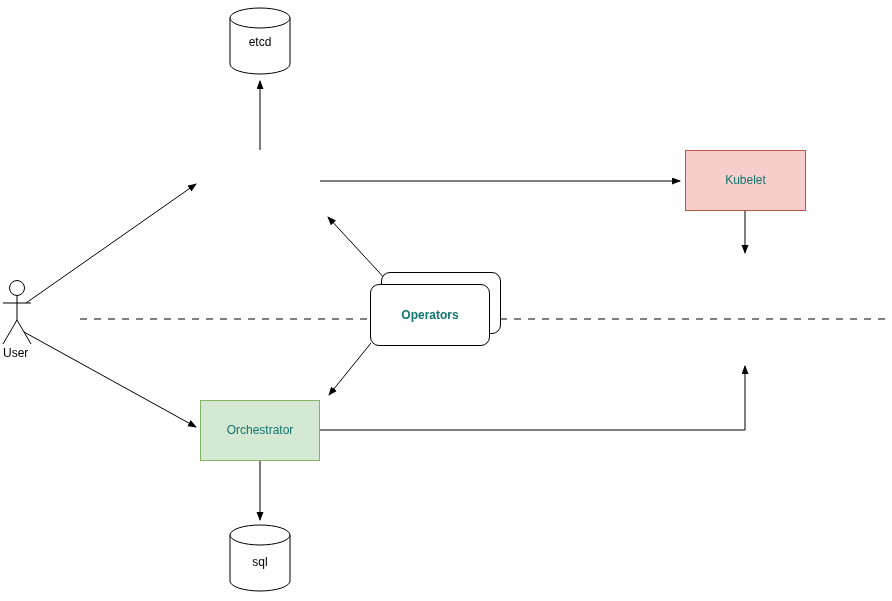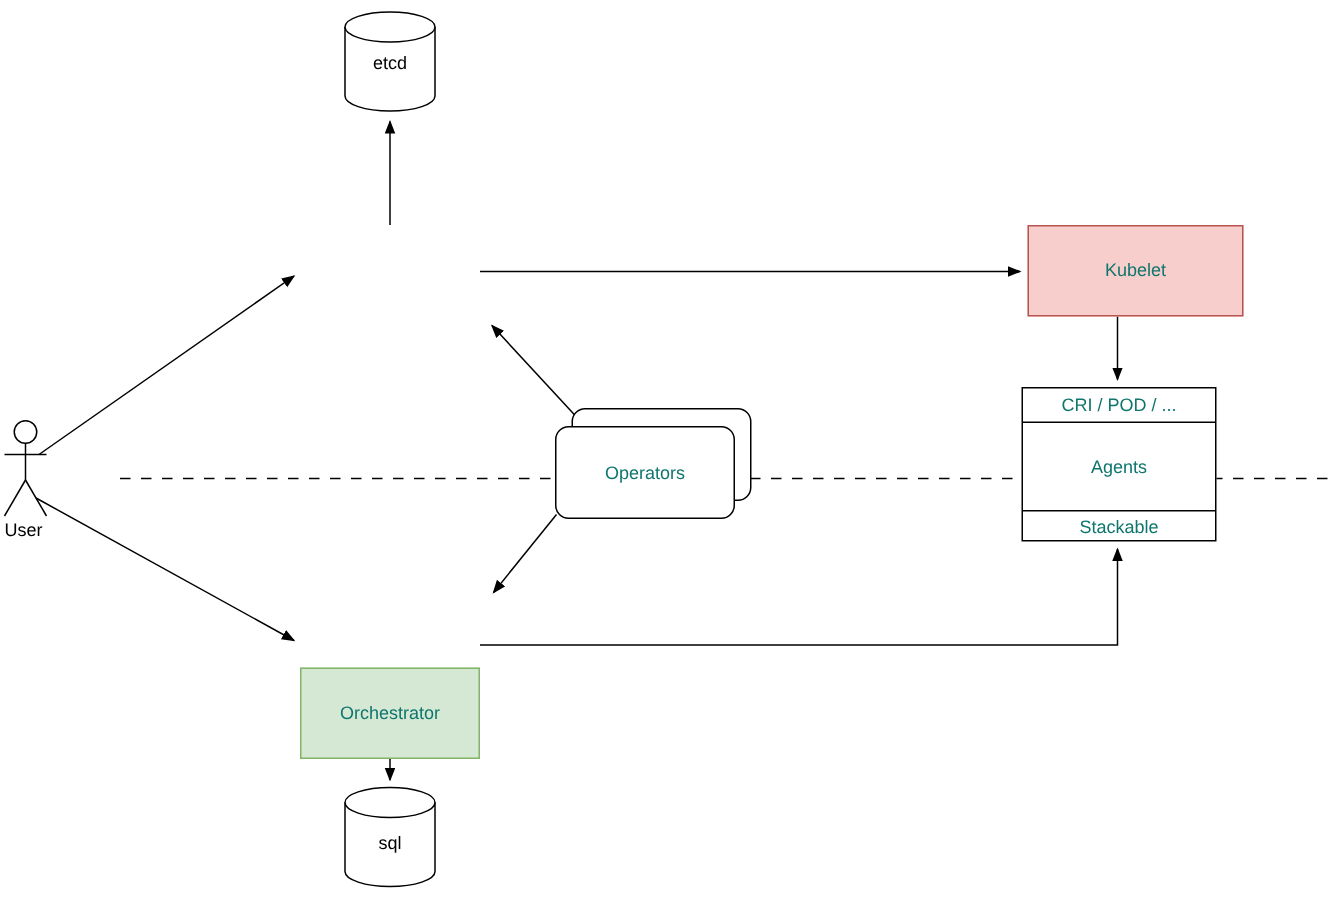--- a/index.html
+++ b/index.html
@@ -70,38 +70,27 @@
       <circle cx="17" cy="288" r="7.5" fill="#ffffff"></circle>
       <path d="M17,295.5 L17,320"></path>
       <path d="M3,303 L31,303"></path>
       <path d="M17,320 L3,344"></path>
       <path d="M17,320 L31,344"></path>
       <text class="svgtext" x="3" y="357" stroke="none" fill="#000">User</text>
     </g>
   </svg>
 
   <div class="card" style="left:381px; top:272px; width:120px; height:62px;"></div>
-  <div class="card front" style="left:370px; top:284px; width:120px; height:62px;">
+  <div class="card front" style="left:370px; top:284px; width:120px; height:62px;font-weight:bold;">
     <span>Operators</span>
   </div>
 
 
-  <div class="node red" style="left:685px; top:150px; width:144px; height:61px;text-align:center;">
+  <div class="node red" style="left:685px; top:150px; width:121px; height:61px;text-align:center;">
     <span>Kubelet</span>
   </div>
 
-  <div class="agents">
-    <div class="sec top">
-      <span>CRI / POD / ...</span>
-    </div>
-    <div class="sec middle">
-      <span>Agents</span>
-    </div>
-    <div class="sec bottom">
-      <span>Stackable</span>
-    </div>
-  </div>
 
-  <div class="node green" style="left:200px; top:400px; width:120px; height:61px;margin-top:45px;">
+  <div class="node green" style="left:200px; top:400px; width:120px; height:61px;">
     <span>Orchestrator</span>
   </div>
 
 </div>
 
 </body></html>

